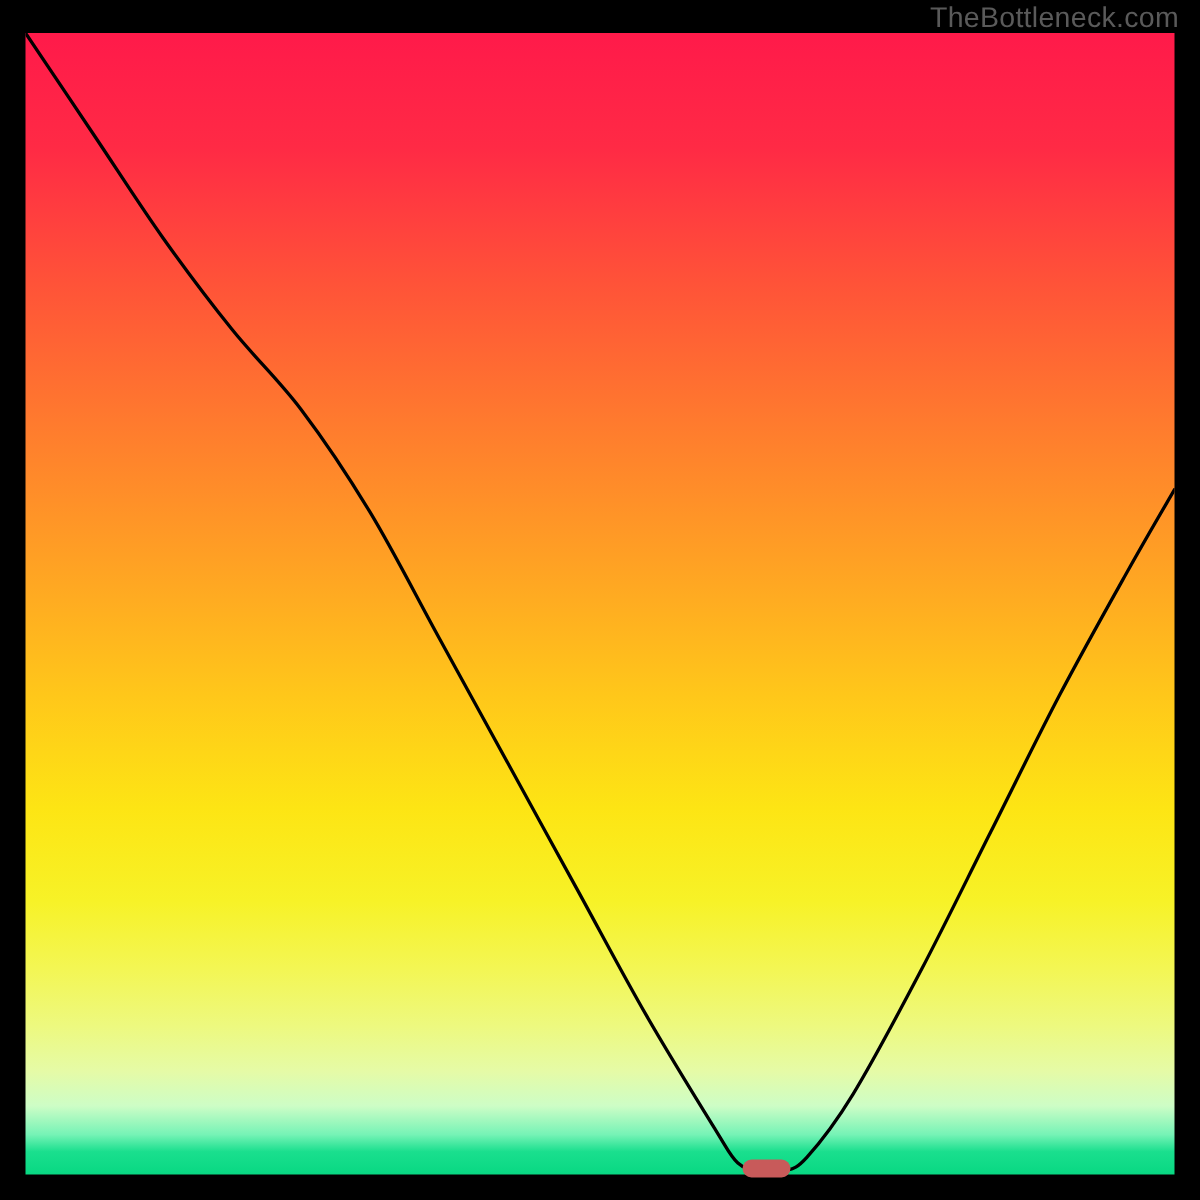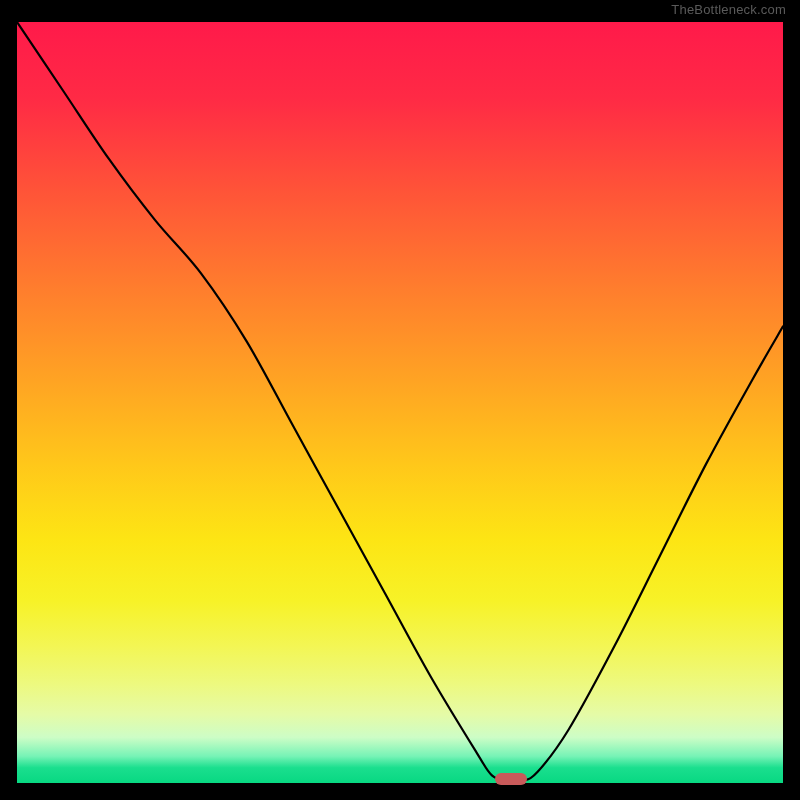--- a/index.html
+++ b/index.html
@@ -52,21 +52,21 @@
     height: 12px;
     border-radius: 6px;
     background: #c85a5a;
     transform: translate(-50%, -50%);
   }
   .watermark {
     position: absolute;
     top: 2px;
     right: 14px;
     font-family: Arial, Helvetica, sans-serif;
-    font-size: 13px;
+    font-size: 19px;
     color: #5a5a5a;
     letter-spacing: 0.2px;
   }
 </style>
 </head>
 <body>
 <div class="wrap">
 
   <div class="plot">
     <svg class="curve" viewBox="0 0 766 761" preserveAspectRatio="none">

